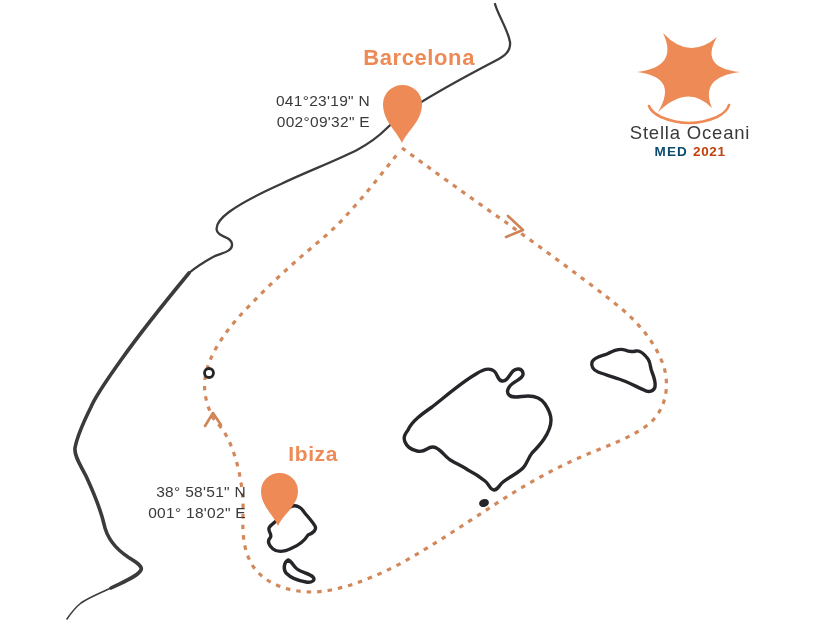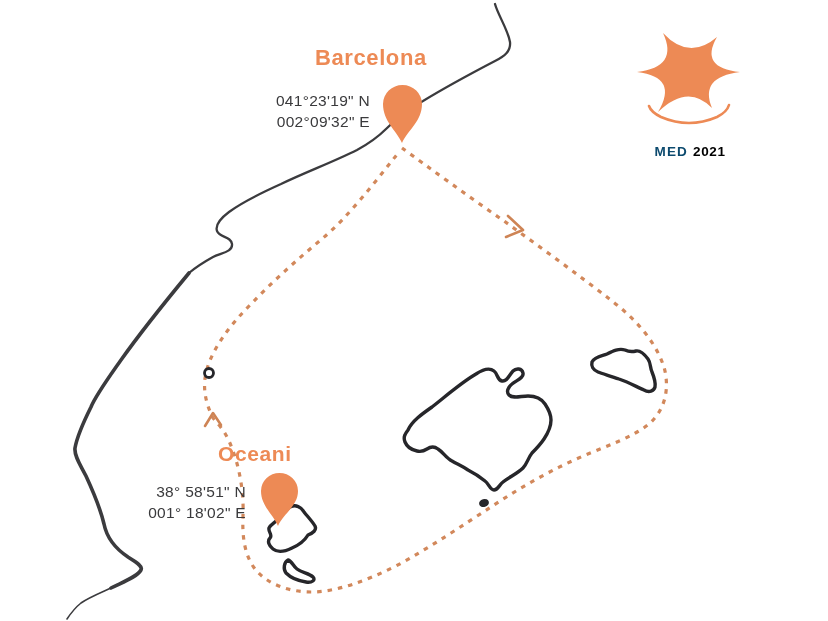--- a/index.html
+++ b/index.html
@@ -3,32 +3,32 @@
 <meta charset="utf-8">
 <style>
   html,body{margin:0;padding:0;background:#fff;}
   #stage{
     position:relative;width:828px;height:621px;background:#ffffff;overflow:hidden;
     font-family:"Liberation Sans","DejaVu Sans",sans-serif;
   }
   #map-svg{position:absolute;left:0;top:0;width:828px;height:621px;}
   .abs{position:absolute;}
   .port-label{
-    color:#ED8A55;font-size:22px;font-weight:600;letter-spacing:.6px;text-align:left;
+    color:#ED8A55;font-size:22px;font-weight:600;letter-spacing:.6px;text-align:right;
   }
   .coords{
     color:#3A3A3C;font-size:15.5px;font-weight:500;letter-spacing:.3px;
     text-align:right;line-height:21px;white-space:nowrap;
   }
   .logo-title{
     color:#3A3A3C;font-size:18.5px;font-weight:500;letter-spacing:.8px;text-align:center;width:200px;
   }
   .logo-sub{width:200px;text-align:center;font-size:13.5px;letter-spacing:.6px;}
   .logo-sub .med{color:#0c4a6e;font-weight:700;margin-right:5px;letter-spacing:1.2px;}
-  .logo-sub .year{color:#000000;font-weight:600;}
+  .logo-sub .year{color:#c2410c;font-weight:600;}
 </style>
 </head>
 <body>
 
 <div id="stage">
 
   <svg id="map-svg" viewBox="0 0 828 621">
 
     <g fill="none" stroke="#3B3B3E" stroke-linecap="round" stroke-linejoin="round">
       <path stroke-width="2.3" d="M 495,4 C 498,15 508,30 510,42 C 511,51 505,56 495,61
@@ -92,23 +92,24 @@
     <path fill="#ED8A55" d="M 663,33 Q 689,61 717,37 Q 699,68 740,72 Q 699,77 712,108 Q 688,83 658,112 Q 679,77 637,72 Q 679,67 663,33 Z"></path>
     <path fill="none" stroke="#ED8A55" stroke-width="2.6" stroke-linecap="round" d="M 649,106 Q 651,112 661,117 Q 689,129 717,117 Q 727,112 729,105"></path>
   </svg>
 
   <div class="abs port-label" style="left:315px;top:45px;width:160px;">Barcelona</div>
   <div class="abs coords" style="right:458px;top:90px;">
     <div>041°23'19" N</div>
     <div>002°09'32" E</div>
   </div>
 
-  <div class="abs port-label" style="left:218px;top:442px;width:120px;font-size:21px;">Oceani</div>
+  <div class="abs port-label" style="left:218px;top:442px;width:120px;font-size:21px;">Ibiza</div>
   <div class="abs coords" style="right:582px;top:481px;">
     <div>38° 58'51" N</div>
     <div>001° 18'02" E</div>
   </div>
 
+  <div class="abs logo-title" style="left:590px;top:122px;">Stella Oceani</div>
   <div class="abs logo-sub" style="left:590px;top:144px;">
     <span class="med">MED</span><span class="year">2021</span>
   </div>
 
 </div>
 
 </body></html>

